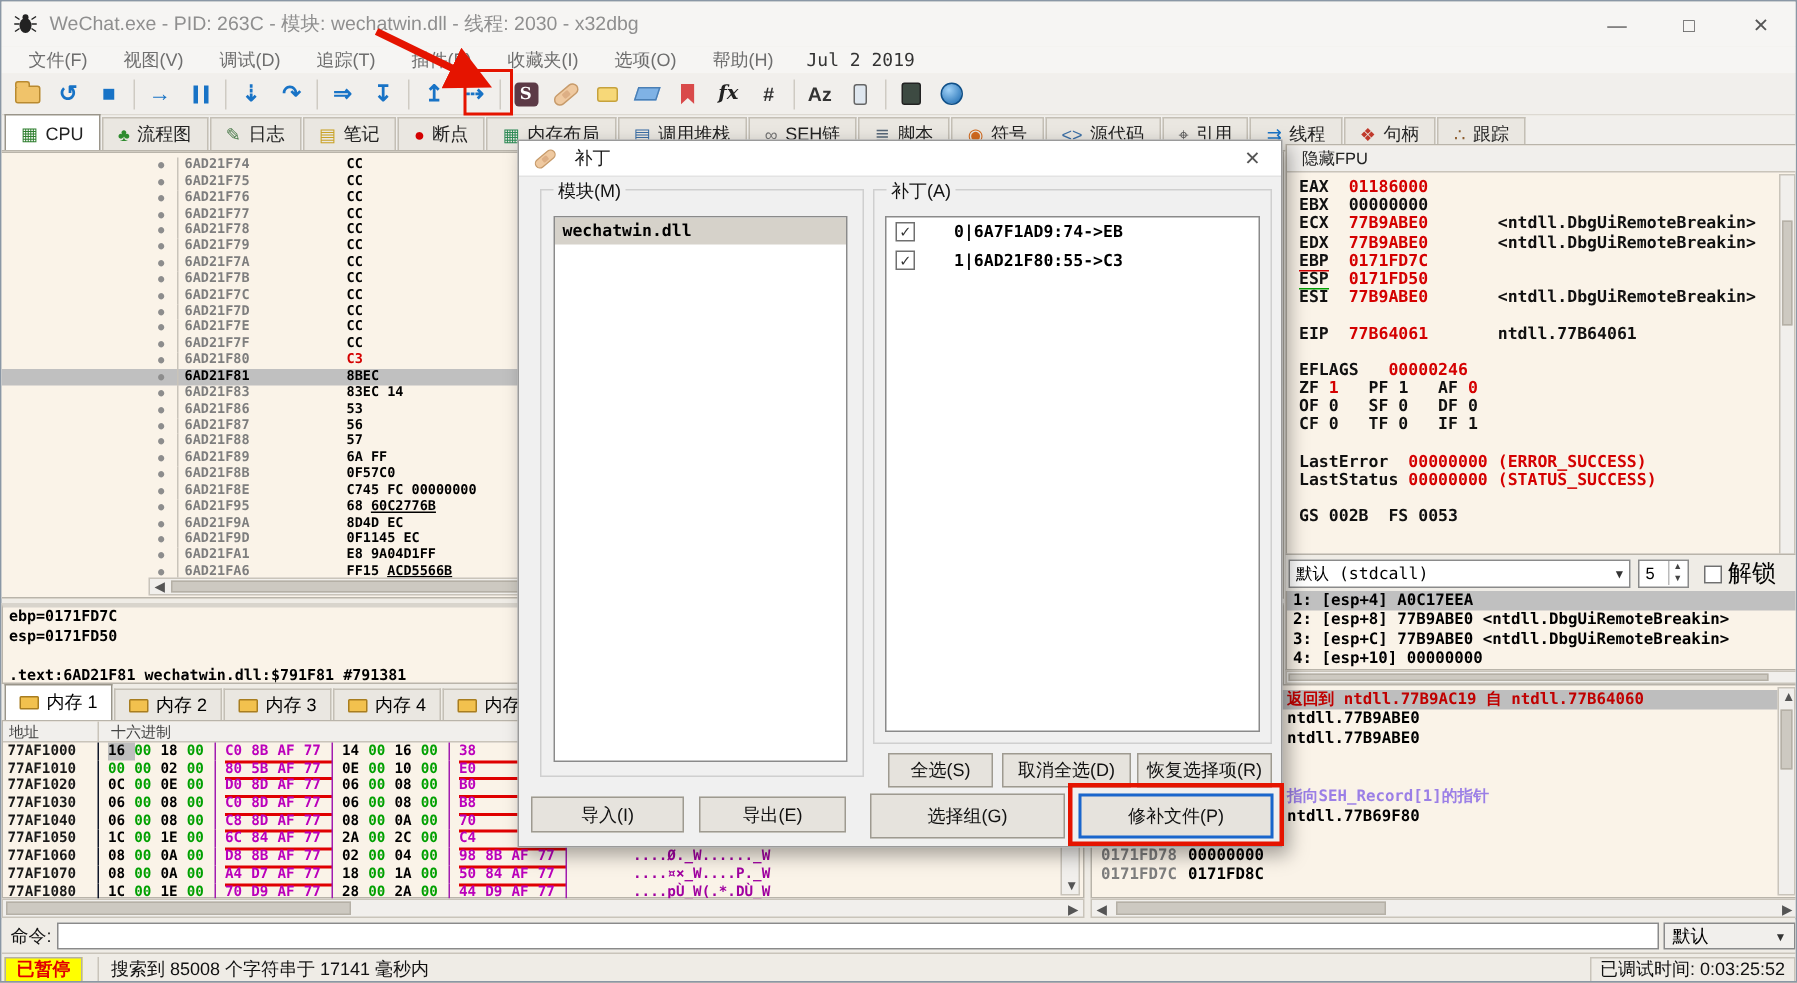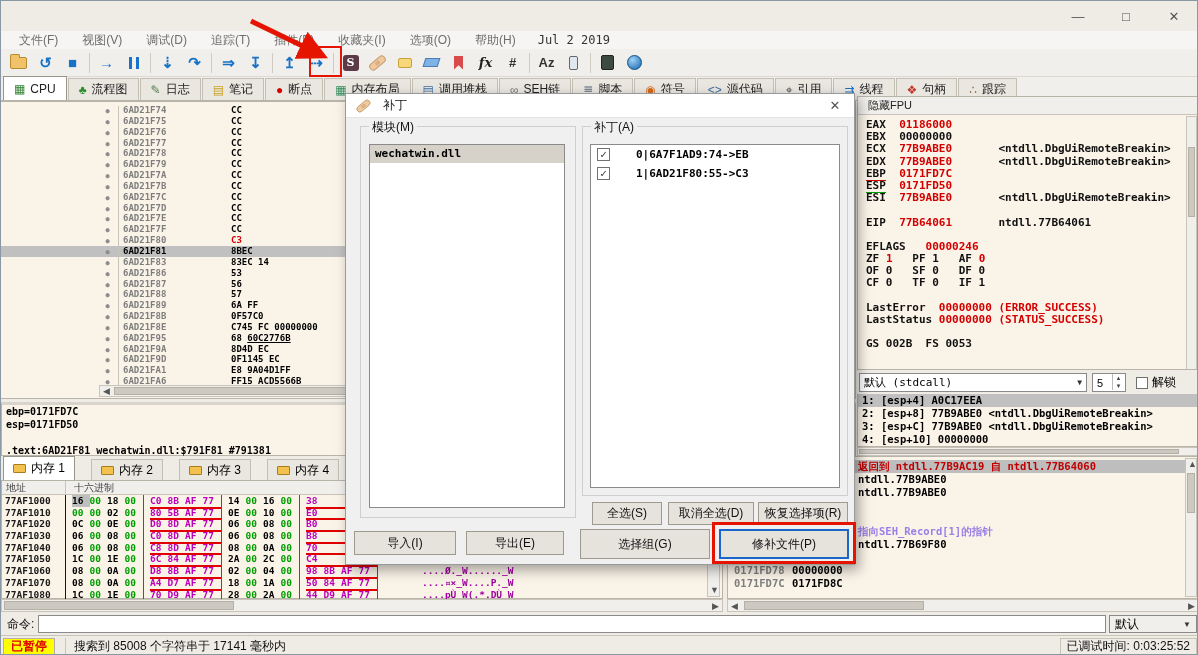--- a/index.html
+++ b/index.html
@@ -50,21 +50,21 @@
   .drow .daddr{display:inline-block;width:66px;color:#7e7e7e;padding-left:4px;}
   .drow .dbytes{display:inline-block;padding-left:46px;color:#000;}
   .drow.sel{background:#C0C0C0;}
   .drow.sel .daddr{color:#000;}
   .seg-r{color:#D40000;}
   .seg-u{text-decoration:underline;}
   
   .iline{height:13px;line-height:13px;font-size:10px;padding-left:4px;white-space:pre;font-family:"DejaVu Sans Mono",monospace;font-weight:bold;}
   
   .dump-tabs{display:flex;align-items:flex-end;height:24px;background:#EFECE6;padding-left:2px;}
-  .dtab{height:21px;display:flex;align-items:center;padding:0 9px;font-size:12px;border:1px solid #C4BFB5;border-bottom:none;background:#EAE7E1;margin-right:16px;text-align:center;}
+  .dtab{height:21px;display:flex;align-items:center;padding:0 9px;font-size:12px;border:1px solid #C4BFB5;border-bottom:none;background:#EAE7E1;margin-right:1px;text-align:center;}
   .dtab.active{background:#fff;height:24px;border-color:#9a958a;}
   .ti-truck{display:inline-block;width:13px;height:9px;background:#F2C14E;border:1px solid #A87D1F;border-radius:1px;margin-right:5px;}
   .dump-head{height:14px;background:#F1EFEC;border-bottom:1px solid #C9C4BA;font-size:10px;color:#444;display:flex;}
   .mrow{height:11.7px;line-height:11.7px;font-size:9.5px;white-space:pre;position:relative;font-family:"DejaVu Sans Mono",monospace;font-weight:bold;}
   .maddr{display:inline-block;width:64px;padding-left:3px;color:#1a1a1a;border-right:1px solid #0f172a;}
   .mgroup{display:inline-block;width:72px;margin-left:6px;border-right:1px solid #a21caf;}
   .mgroup.p{border-bottom:2px solid #E00000;}
   .mgroup b{display:inline-block;width:17.5px;font-weight:bold;color:#000;}
   .mgroup b.z{color:#00A000;}
   .mgroup.p b{color:#BB00BB;}
@@ -120,20 +120,28 @@
   .btn.focus{border:2px solid #1A66CC;}
   
   .redbox{position:absolute;border:3px solid #E51400;z-index:25;}
   .annot-svg{position:absolute;left:0;top:0;width:1198px;height:655px;pointer-events:none;z-index:30;}
 </style>
 </head>
 <body>
 
 <div class="win">
 
+  <div class="abs titlebar">
+    <svg width="16" height="16" viewBox="0 0 16 16">
+      <ellipse cx="8" cy="9" rx="4" ry="5" fill="#222"></ellipse>
+      <circle cx="8" cy="3.5" r="2" fill="#222"></circle>
+      <path d="M4 5 L1 3 M4 8 L0.5 8 M4 11 L1 13 M12 5 L15 3 M12 8 L15.5 8 M12 11 L15 13" stroke="#222" stroke-width="1" fill="none"></path>
+    </svg>
+    <span class="title-text">WeChat.exe - PID: 263C - 模块: wechatwin.dll - 线程: 2030 - x32dbg</span>
+  </div>
   <div class="wctl" style="right:96px;">—</div>
   <div class="wctl" style="right:48px;">□</div>
   <div class="wctl" style="right:0;">✕</div>
 
   <div class="abs menubar" id="menubar">
       <span class="menu-item">文件(F)</span>
       <span class="menu-item">视图(V)</span>
       <span class="menu-item">调试(D)</span>
       <span class="menu-item">追踪(T)</span>
       <span class="menu-item">插件(P)</span>
@@ -434,21 +442,21 @@
   <div class="abs conv-bar" style="left:856px;top:455px;width:342px;height:26px;top:368px;">
     <div class="combo" style="width:228px;">
       <span>默认 (stdcall)</span>
         <span style="font-size:8px;color:#333;">▼</span>
     </div>
     <div class="spin">
       <span>5</span>
       <span class="sarr">▲<br>▼</span>
     </div>
     <span class="chk"></span>
-    <span style="font-size:12px;">解锁</span>
+    <span style="font-size:16px;">解锁</span>
   </div>
   <div class="abs pane" style="left:856px;top:393px;width:342px;height:53px;border-top:none;" id="argrows">
       <div class="arow sel">1: [esp+4] A0C17EEA</div>
       <div class="arow">2: [esp+8] 77B9ABE0 &lt;ntdll.DbgUiRemoteBreakin&gt;</div>
       <div class="arow">3: [esp+C] 77B9ABE0 &lt;ntdll.DbgUiRemoteBreakin&gt;</div>
       <div class="arow">4: [esp+10] 00000000</div>
     </div>
   <div class="hscroll" style="left:856px;top:446px;width:342px;height:9px;">
     <div class="thumb" style="left:1px;width:320px;"></div>
   </div>

